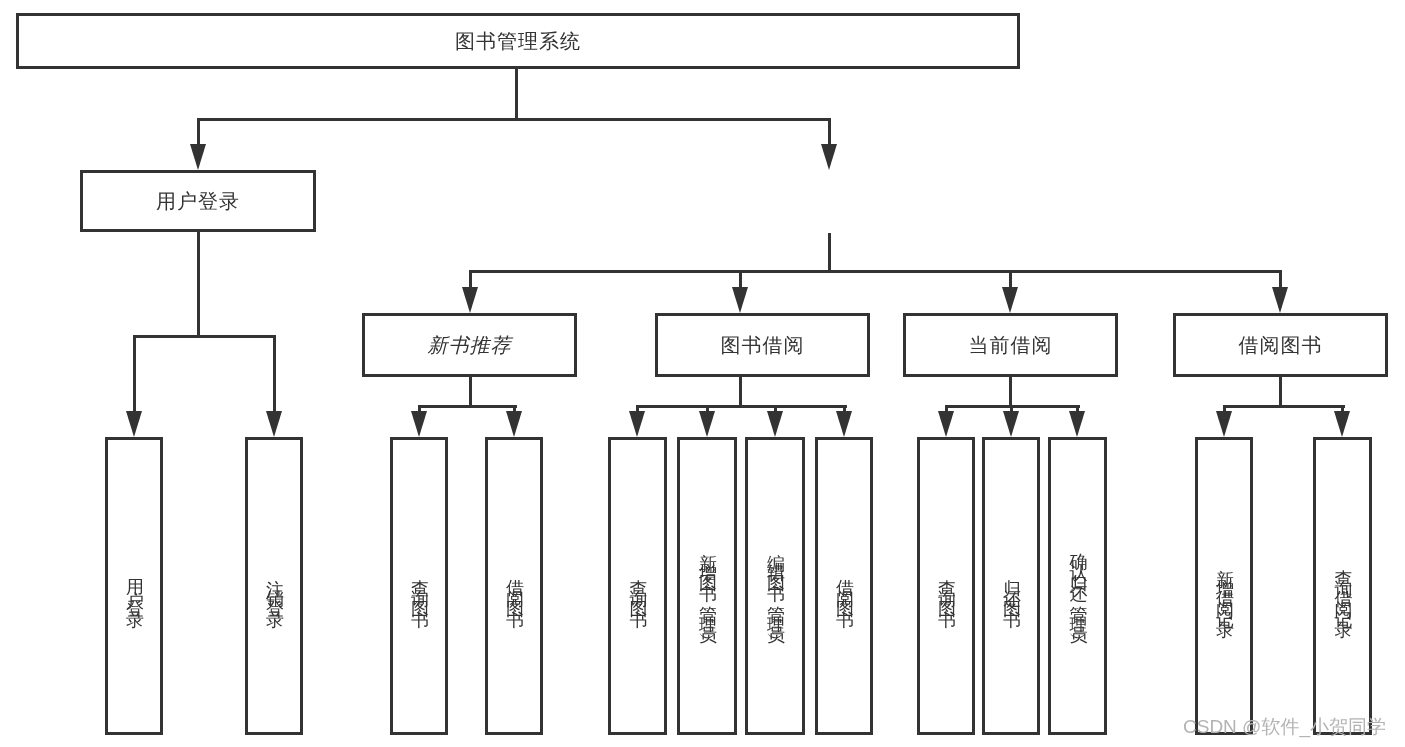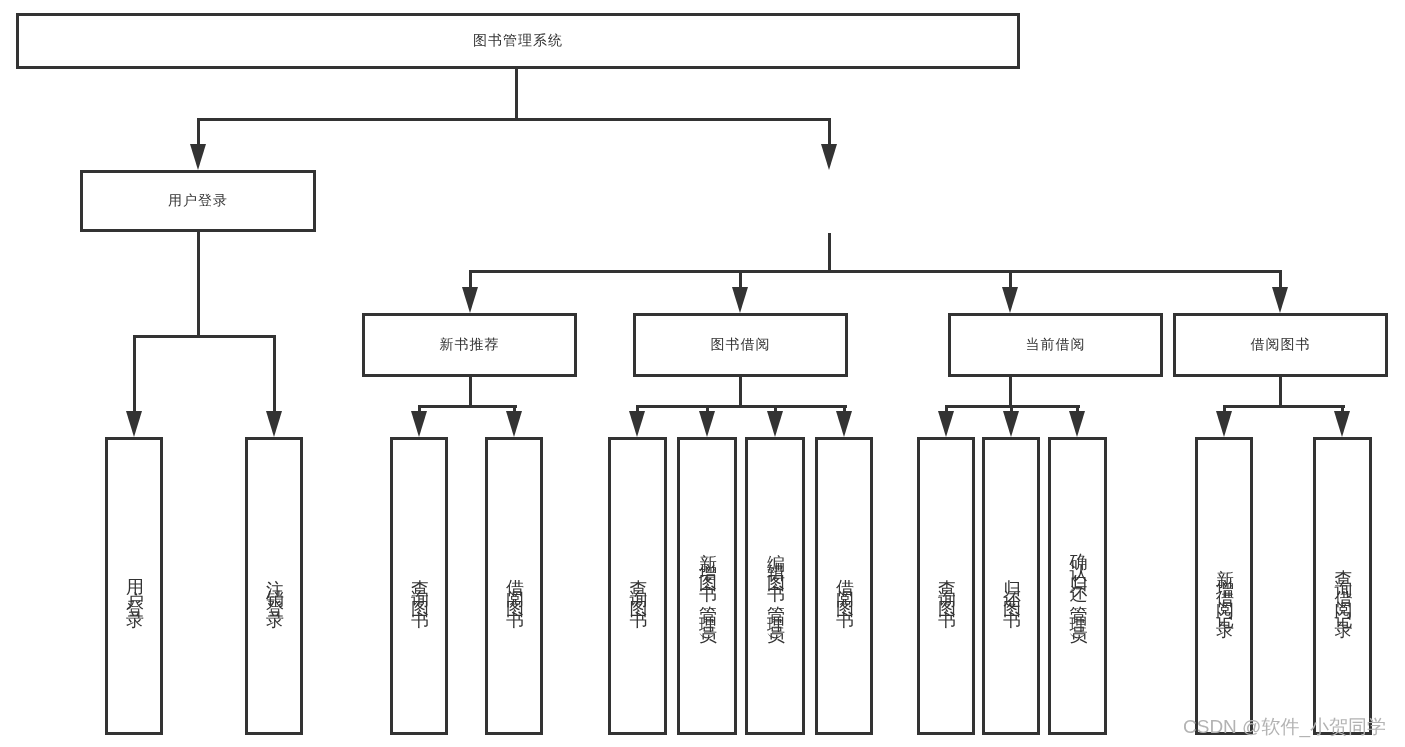--- a/index.html
+++ b/index.html
@@ -17,21 +17,21 @@
     overflow:hidden;
   }
   .box{
     position:absolute;
     box-sizing:border-box;
     border:3px solid var(--line);
     background:#fff;
     display:flex;align-items:center;justify-content:center;
     color:var(--text);
   }
-  .hbox{font-size:14px;letter-spacing:1px;text-align:center;}
+  .hbox{font-size:20px;letter-spacing:1px;text-align:center;}
   .vbox .vtext{
     writing-mode:vertical-rl;
     text-orientation:mixed;
     font-size:18px;
     line-height:1.1;
     letter-spacing:0.58em;
     color:var(--text);
   }
   .vline{position:absolute;width:3px;background:var(--line);}
   .hline{position:absolute;height:3px;background:var(--line);}
@@ -80,27 +80,27 @@
   <div class="hline" style="left:469px;top:270px;width:813px;"></div>
   <div class="vline" style="left:469px;top:270px;height:19px;"></div>
   <div class="arrow" style="left:462px;top:287px;"></div>
   <div class="vline" style="left:739px;top:270px;height:19px;"></div>
   <div class="arrow" style="left:732px;top:287px;"></div>
   <div class="vline" style="left:1009px;top:270px;height:19px;"></div>
   <div class="arrow" style="left:1002px;top:287px;"></div>
   <div class="vline" style="left:1279px;top:270px;height:19px;"></div>
   <div class="arrow" style="left:1272px;top:287px;"></div>
 
-  <div class="box hbox" style="left:362px;top:313px;width:215px;height:64px;">
+  <div class="box hbox" style="left:362px;top:313px;width:215px;height:64px;font-style:italic;">
     <span>新书推荐</span>
   </div>
-  <div class="box hbox" style="left:633px;top:313px;width:215px;height:64px;">
+  <div class="box hbox" style="left:655px;top:313px;width:215px;height:64px;">
     <span>图书借阅</span>
   </div>
-  <div class="box hbox" style="left:903px;top:313px;width:215px;height:64px;margin-left:45px;">
+  <div class="box hbox" style="left:903px;top:313px;width:215px;height:64px;">
     <span>当前借阅</span>
   </div>
   <div class="box hbox" style="left:1173px;top:313px;width:215px;height:64px;">
     <span>借阅图书</span>
   </div>
 
   <div class="vline" style="left:469px;top:377px;height:30px;"></div>
   <div class="hline" style="left:418px;top:405px;width:99px;"></div>
   <div class="vline" style="left:418px;top:405px;height:8px;"></div>
   <div class="arrow" style="left:411px;top:411px;"></div>

